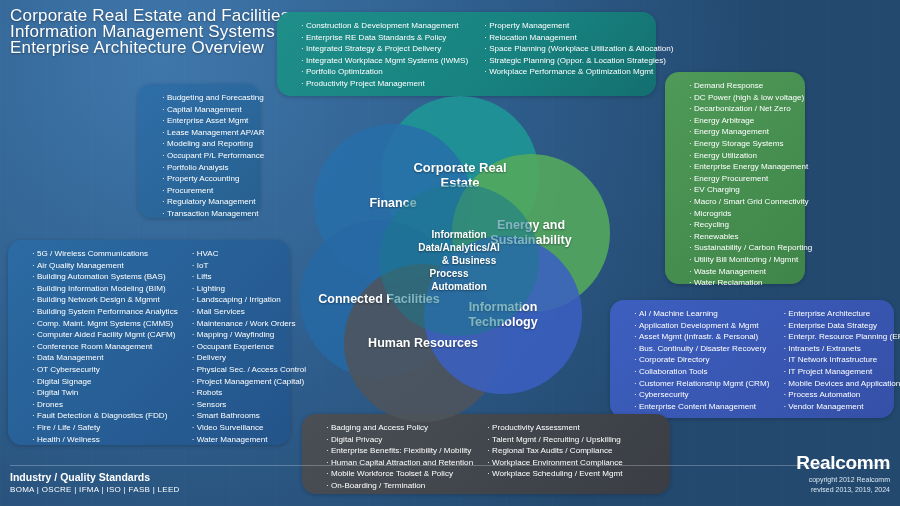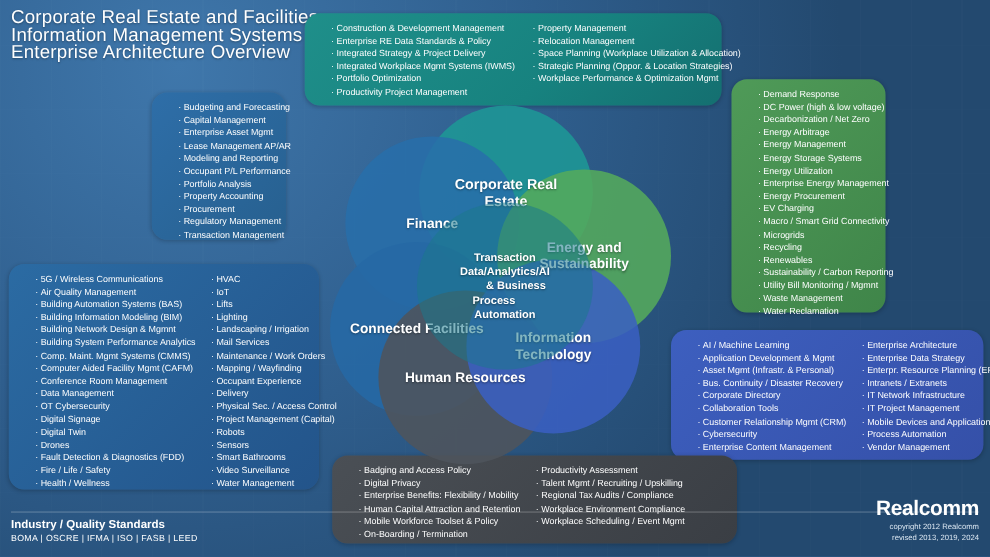--- a/index.html
+++ b/index.html
@@ -266,21 +266,21 @@
       <span>Connected Facilities</span>
     </div>
     <div class="circle c-hr">
       <span>Human Resources</span>
     </div>
     <div class="circle c-it">
       <span>Information Technology</span>
     </div>
     <div class="c-center">
       <span>
-        <span>Transaction</span><br>
+        <span>Information</span><br>
         <span>Data/Analytics/AI</span><br>
         <span>&amp; Business Process</span><br>
         <span>Automation</span>
       </span>
     </div>
   </div>
 
   <div class="divider"></div>
   <div class="footer-left">
     <div class="fl1">Industry / Quality Standards</div>

